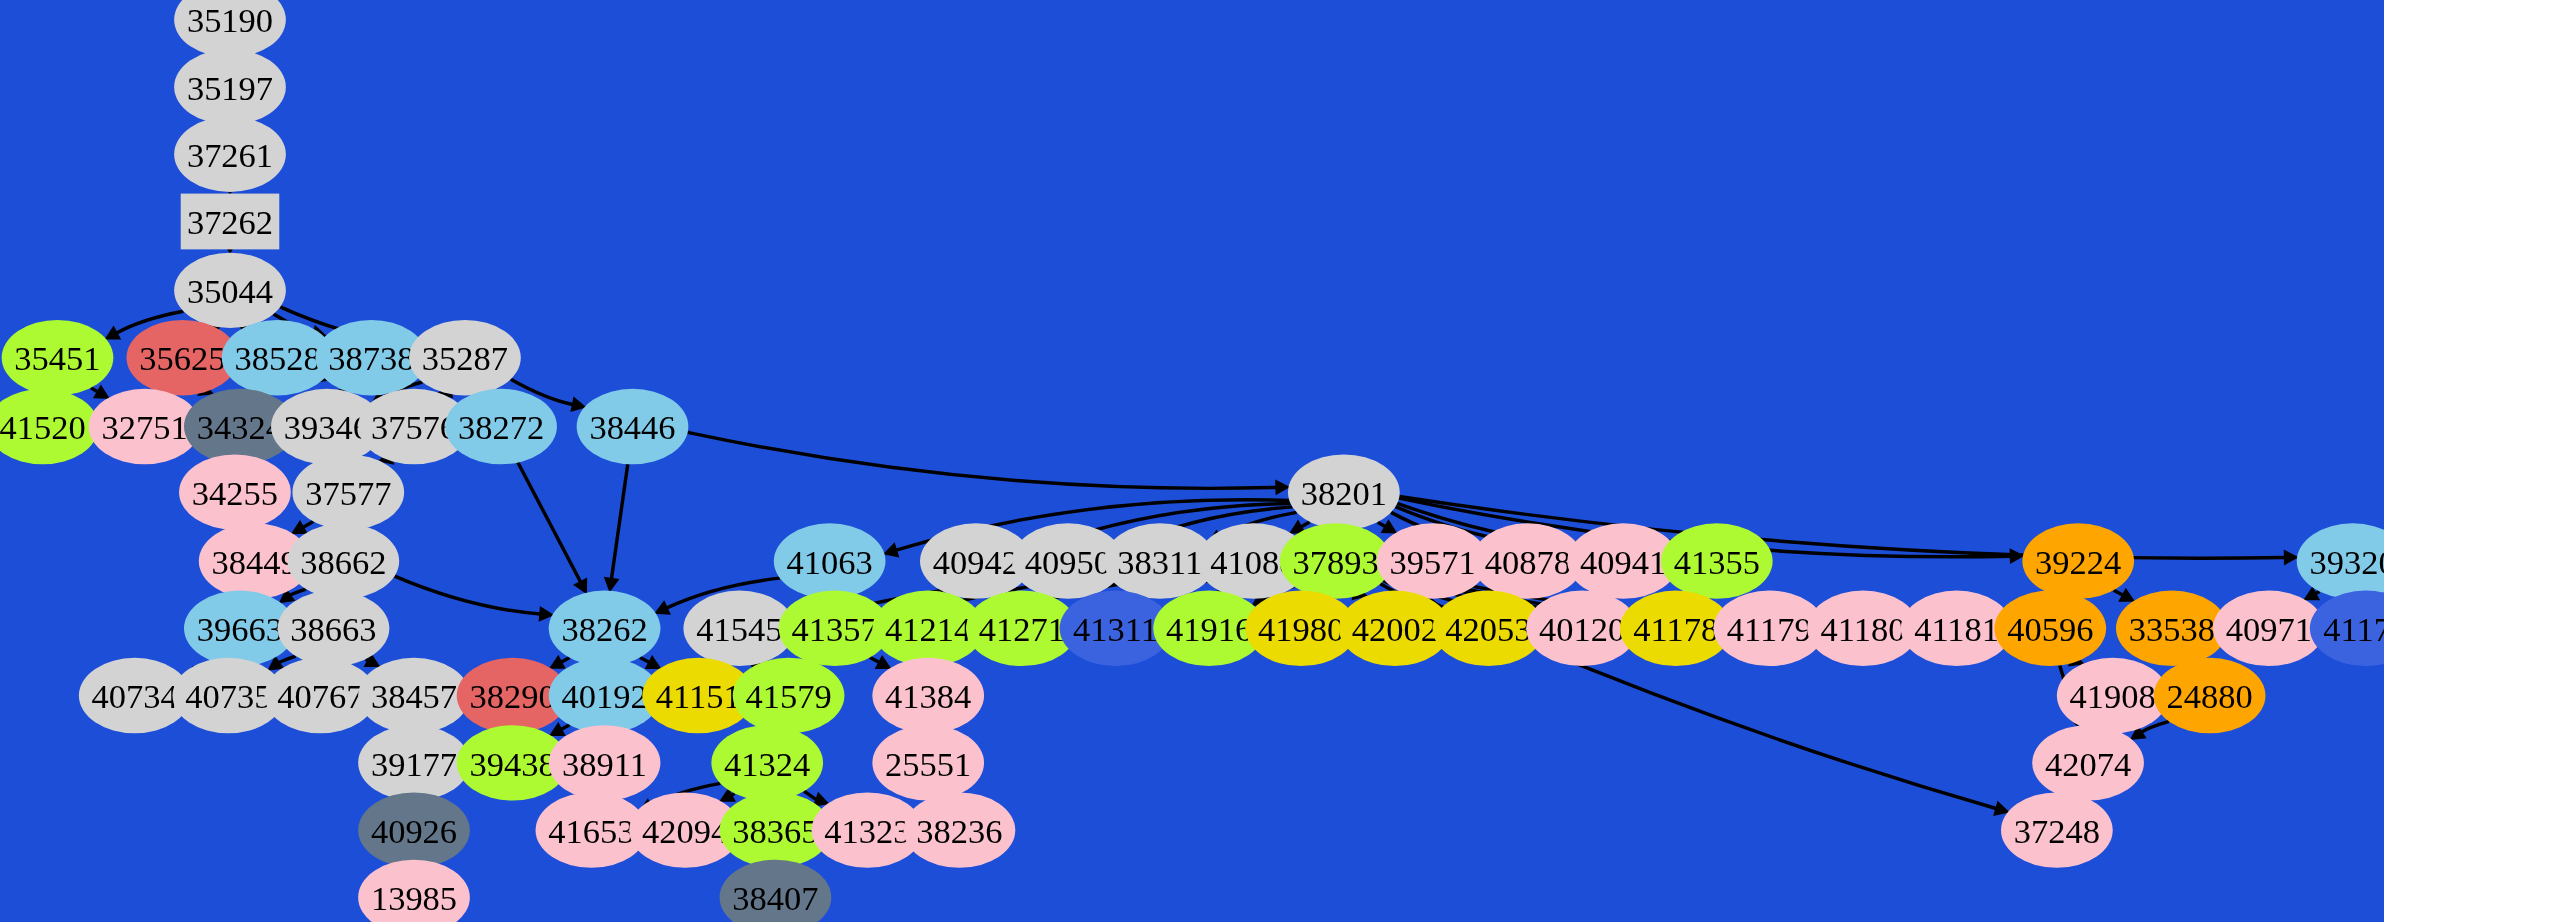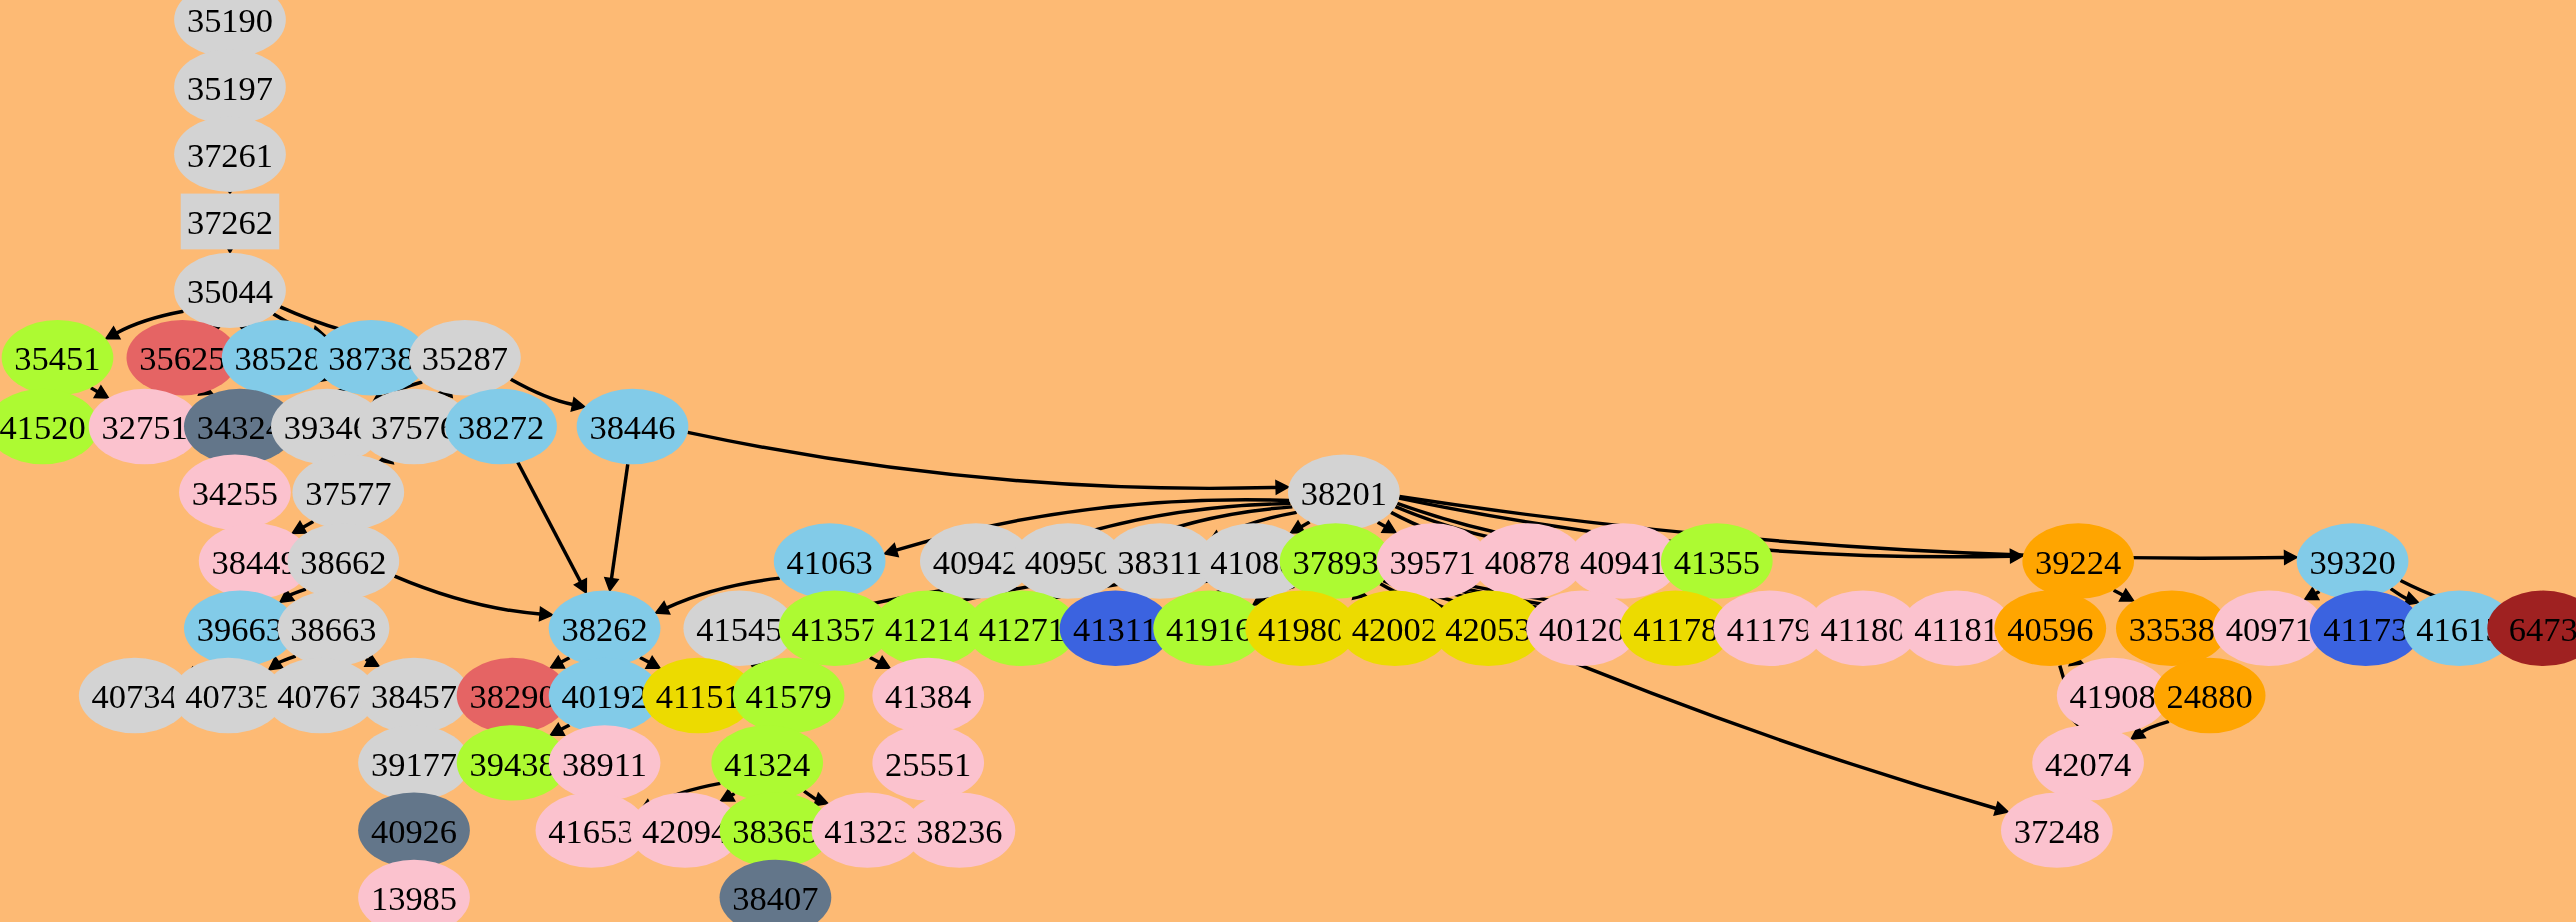--- a/index.html
+++ b/index.html
@@ -5,23 +5,23 @@
   html, body {
     margin: 0;
     padding: 0;
     background: #ffffff;
   }
   body {
     font-family: "Liberation Serif", "DejaVu Serif", serif;
   }
   #graph-viewport {
     position: relative;
-    width: 2576px;
+    width: 2384px;
     height: 922px;
-    background: #fdba74;
+    background: #1d4ed8;
     overflow: hidden;
   }
   svg.graph-canvas {
     display: block;
     width: 2576px;
     height: 922px;
   }
   .node-ellipse {
     stroke: none;
   }

